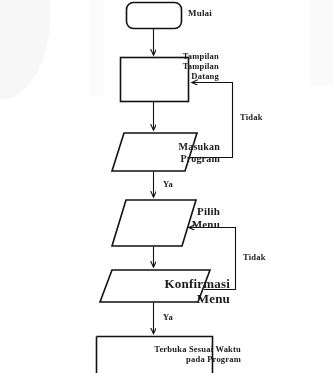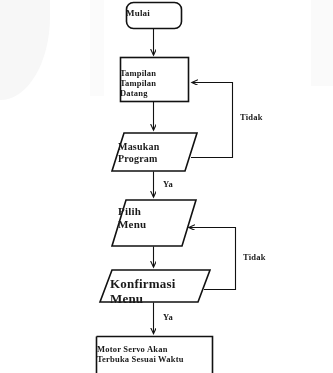--- a/index.html
+++ b/index.html
@@ -42,39 +42,40 @@
 
   svg.flow {
     position: absolute;
     left: 0; top: 0;
     width: 333px;
     height: 373px;
   }
 
   .shape-label {
     position: absolute;
-    text-align: left;
+    text-align: right;
     color: #1a1a1a;
     line-height: 1.18;
     letter-spacing: 0.2px;
     font-weight: bold;
+    margin-left: 30px;
     -webkit-font-smoothing: none;
   }
   .edge-label {
     position: absolute;
     color: #1a1a1a;
     font-weight: bold;
     font-size: 8.5px;
     letter-spacing: 0.2px;
     white-space: nowrap;
   }
 
   
   #lbl-start   { left: 126px; top: 8px;   width: 56px; font-size: 9px; }
-  #lbl-welcome { left: 120px; top: 68px;  width: 69px; font-size: 8.5px; }
+  #lbl-welcome { left: 120px; top: 51px;  width: 69px; font-size: 8.5px; }
   #lbl-pass    { left: 118px; top: 141px; width: 72px; font-size: 10px; }
   #lbl-menu    { left: 118px; top: 205px; width: 72px; font-size: 11px; }
   #lbl-konf    { left: 110px; top: 276px; width: 90px; font-size: 13px; }
   #lbl-servo   { left: 97px;  top: 344px; width: 114px; font-size: 8.5px; }
 
   .spell {
     text-decoration: underline;
     text-decoration-style: wavy;
     text-decoration-color: #3a9b3a;
     text-decoration-thickness: 0.6px;
@@ -149,22 +150,22 @@
     <div>Pilih</div>
     <div>Menu</div>
   </div>
 
   <div class="shape-label" id="lbl-konf">
     <div>Konfirmasi</div>
     <div>Menu</div>
   </div>
 
   <div class="shape-label" id="lbl-servo">
-    <div>Motor Servo Akan</div>
     <div>Terbuka Sesuai Waktu</div>
+    <div>pada Program</div>
   </div>
 
   <div class="edge-label" style="left:240px; top:112px;">Tidak</div>
   <div class="edge-label" style="left:163px; top:179px;">Ya</div>
   <div class="edge-label" style="left:243px; top:252px;">Tidak</div>
   <div class="edge-label" style="left:163px; top:312px;">Ya</div>
 
 </div>
 
 </body></html>

